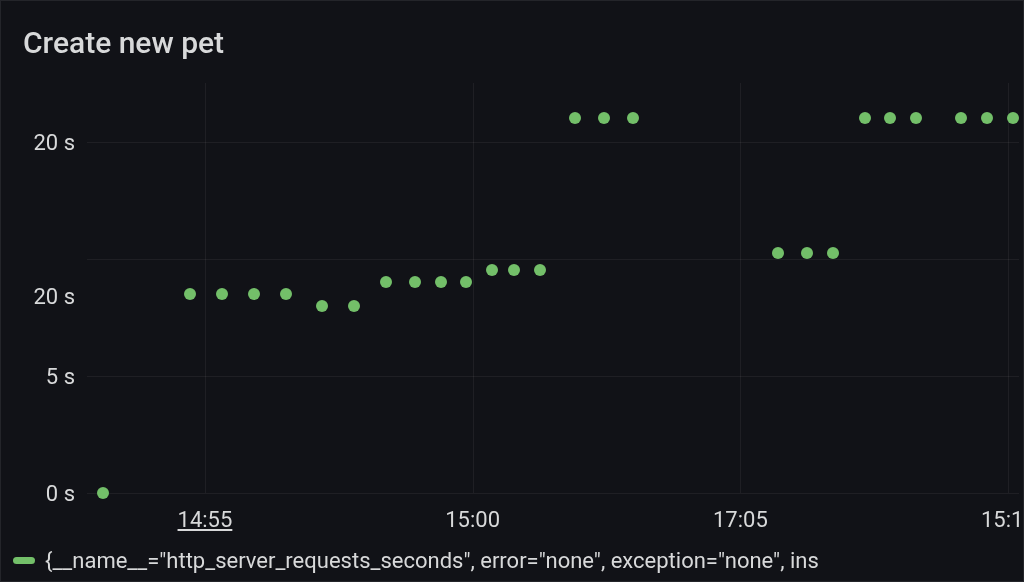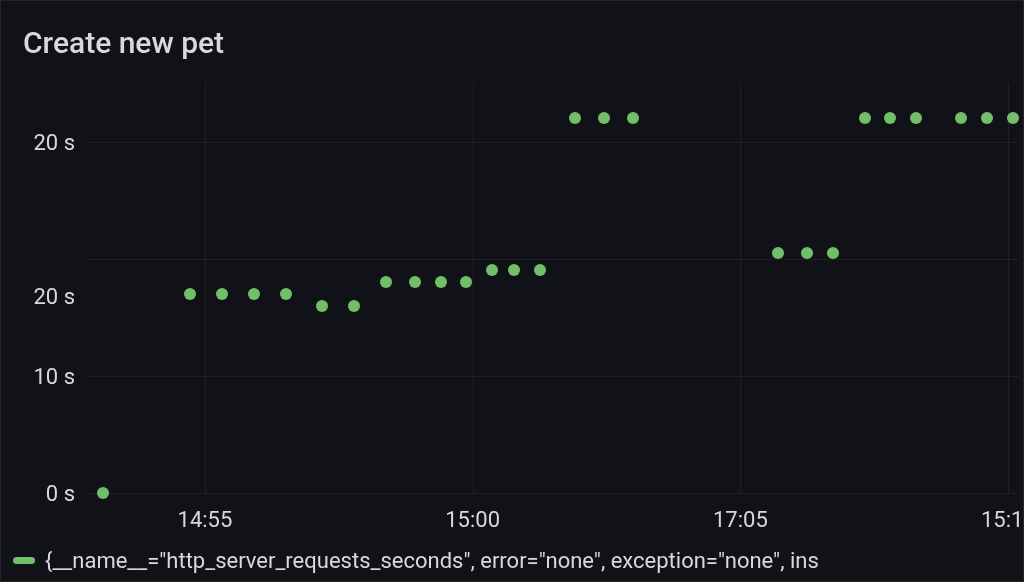--- a/index.html
+++ b/index.html
@@ -48,27 +48,27 @@
 </head>
 <body>
 
 <div class="panel">
   <div class="title">Create new pet</div>
 
   <div class="plot" id="plot">
       <div class="grid-h" style="top: 100%;"></div>
       <div class="ylabel" style="top: 100%;">0 s</div>
       <div class="grid-h" style="top: 71.4286%;"></div>
-      <div class="ylabel" style="top: 71.4286%;">10 s</div>
+      <div class="ylabel" style="top: 71.4286%;">5 s</div>
       <div class="grid-h" style="top: 42.8571%;"></div>
       <div class="ylabel" style="top: 42.8571%; margin-top: 37px;">20 s</div>
       <div class="grid-h" style="top: 14.2857%;"></div>
       <div class="ylabel" style="top: 14.2857%;">20 s</div>
       <div class="grid-v" style="left: 12.6552%;"></div>
-      <div class="xlabel" style="left: 12.6552%;">14:55</div>
+      <div class="xlabel" style="left: 12.6552%; text-decoration: underline;">14:55</div>
       <div class="grid-v" style="left: 41.3793%;"></div>
       <div class="xlabel" style="left: 41.3793%; text-align: right;">15:00</div>
       <div class="grid-v" style="left: 70.1034%;"></div>
       <div class="xlabel" style="left: 70.1034%;">17:05</div>
       <div class="grid-v" style="left: 98.8621%;"></div>
       <div class="xlabel" style="left: 98.8621%;">15:10</div>
       <div class="pt" style="left: 1.72414%; top: 100%;"></div>
       <div class="pt" style="left: 11.0345%; top: 51.4286%;"></div>
       <div class="pt" style="left: 14.4828%; top: 51.4286%;"></div>
       <div class="pt" style="left: 17.931%; top: 51.4286%;"></div>

